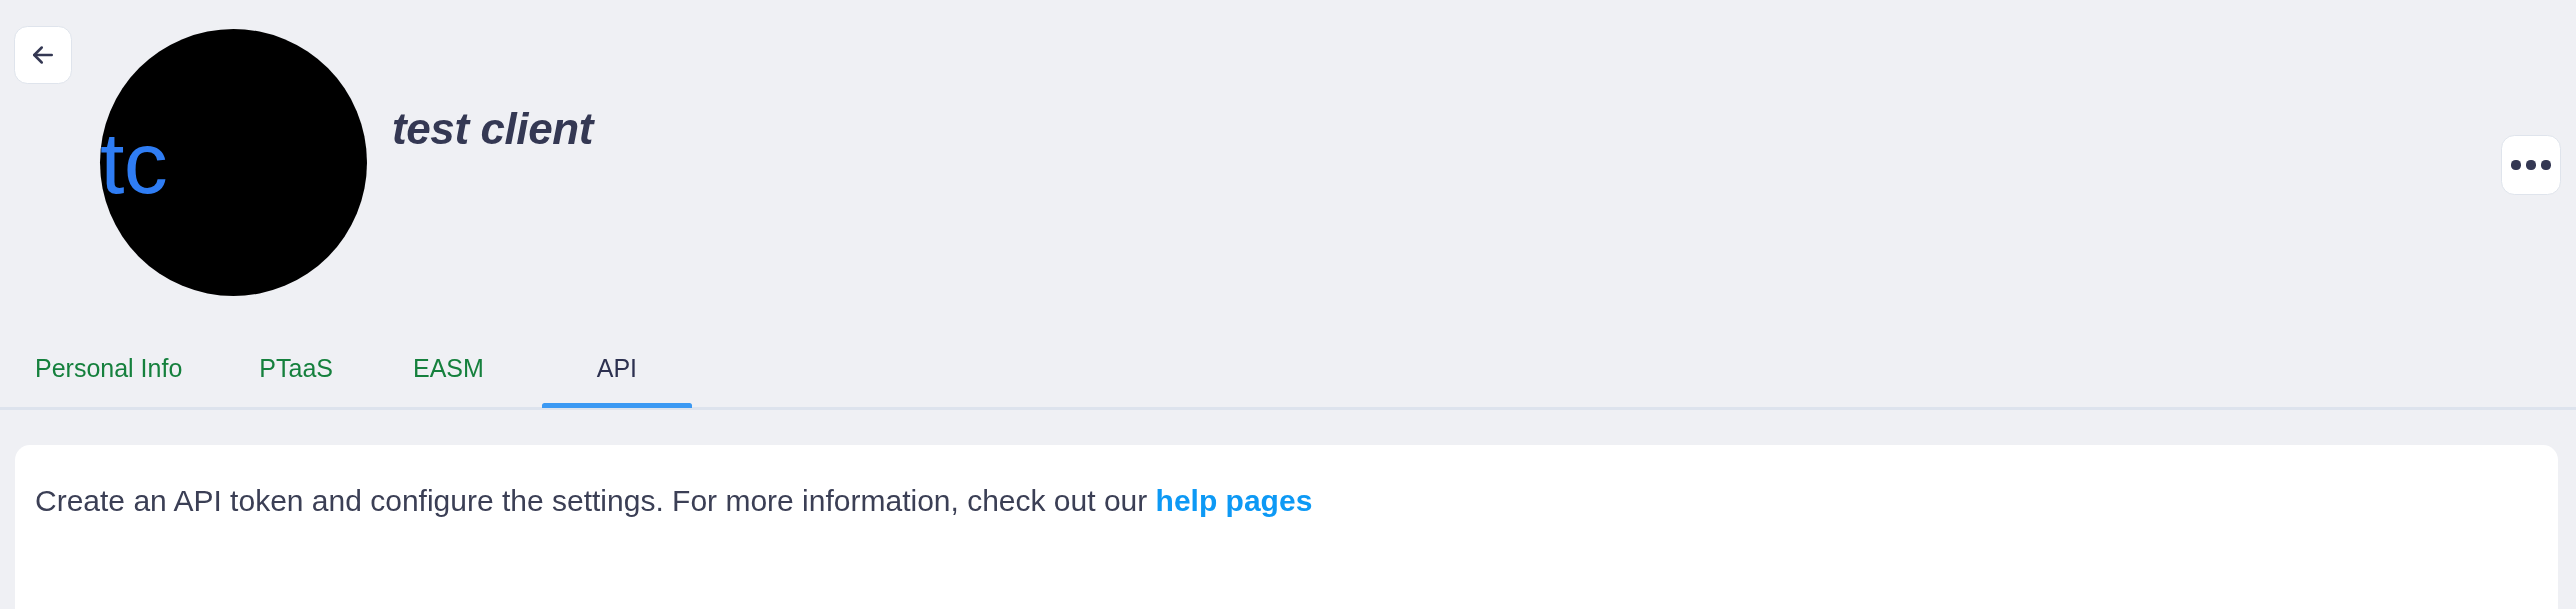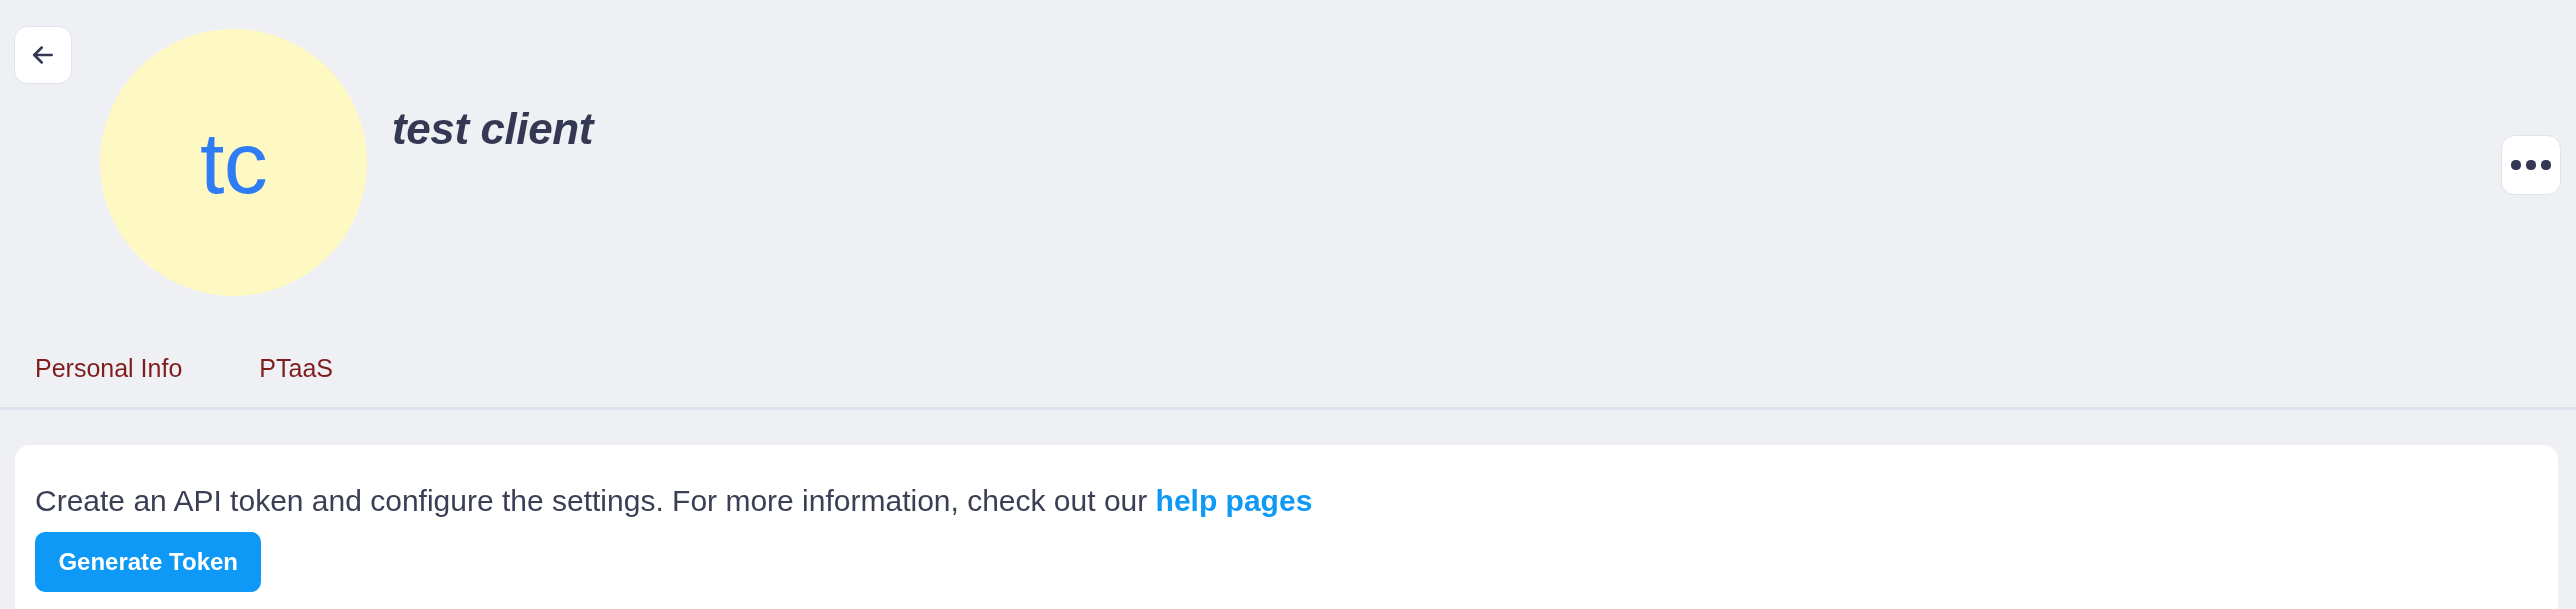--- a/index.html
+++ b/index.html
@@ -41,24 +41,24 @@
   }
   .back-button svg { display: block; }
 
   .avatar {
     position: absolute;
     left: 100px;
     top: 29px;
     width: 267px;
     height: 267px;
     border-radius: 50%;
-    background: #fef9c3;
-    display: flex;
-    align-items: center;
-    justify-content: center;
+    background: #000000;
+    display: flex;
+    align-items: center;
+    justify-content: flex-start;
   }
   .avatar-initials {
     font-size: 88px;
     font-weight: 400;
     color: #2f7df4;
     letter-spacing: -0.8px;
     line-height: 1;
     user-select: none;
   }
 
@@ -158,21 +158,21 @@
     padding: 0 20px;
     margin: 0;
     display: flex;
     align-items: flex-start;
     justify-content: center;
     cursor: pointer;
     box-sizing: border-box;
   }
   .tab-label {
     font-size: 25px;
-    color: #7f1d1d;
+    color: #15803d;
     font-weight: 400;
     line-height: 1;
     padding-top: 22px;
     white-space: nowrap;
   }
   .tab.active .tab-label { color: #2d3150; }
   .tab.active::after {
     content: "";
     position: absolute;
     left: 0;
@@ -270,22 +270,27 @@
 
 <div class="tabs-bar">
   <div class="tabs-underline"></div>
   <div class="tabs">
     <div class="tab tab-0">
       <span class="tab-label">Personal Info</span>
     </div>
     <div class="tab tab-1">
       <span class="tab-label">PTaaS</span>
     </div>
+    <div class="tab tab-2">
+      <span class="tab-label">EASM</span>
+    </div>
+    <div class="tab tab-4 active">
+      <span class="tab-label">API</span>
+    </div>
   </div>
 </div>
 
 <div class="content-card">
   <div class="card-description">
     <span>Create an API token and configure the settings. For more information, check out our </span><a class="help-link" href="#">help pages</a>
   </div>
-  <button class="generate-token-button">Generate Token</button>
 </div>
 
 
 </body></html>

